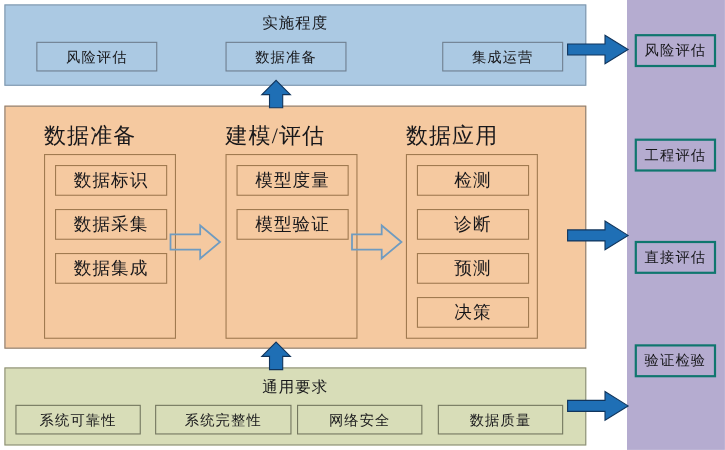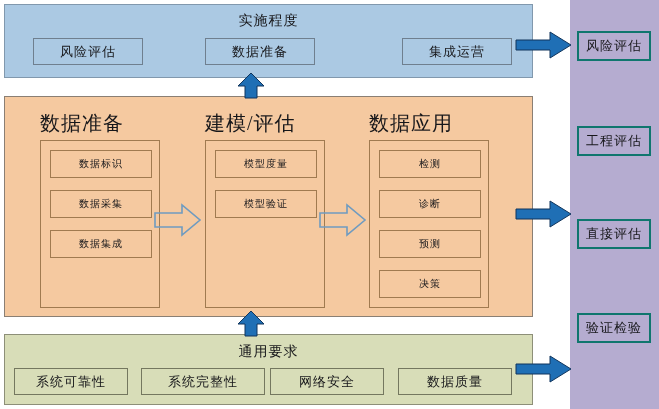--- a/index.html
+++ b/index.html
@@ -101,21 +101,21 @@
   .ct-1 { left: 200px; width: 120px; }
   .ct-2 { left: 364px; width: 120px; }
   .lc-box {
     position: absolute;
     box-sizing: border-box;
     background: #f5c9a0;
     border: 1px solid #a07a50;
     display: flex;
     align-items: center;
     justify-content: center;
-    font-size: 10px;
+    font-size: 16px;
     letter-spacing: 1px;
     left: 9px;
     width: 102px;
     height: 28px;
     color: #17171a;
     white-space: nowrap;
   }
 
   
   #panel-requirements {

